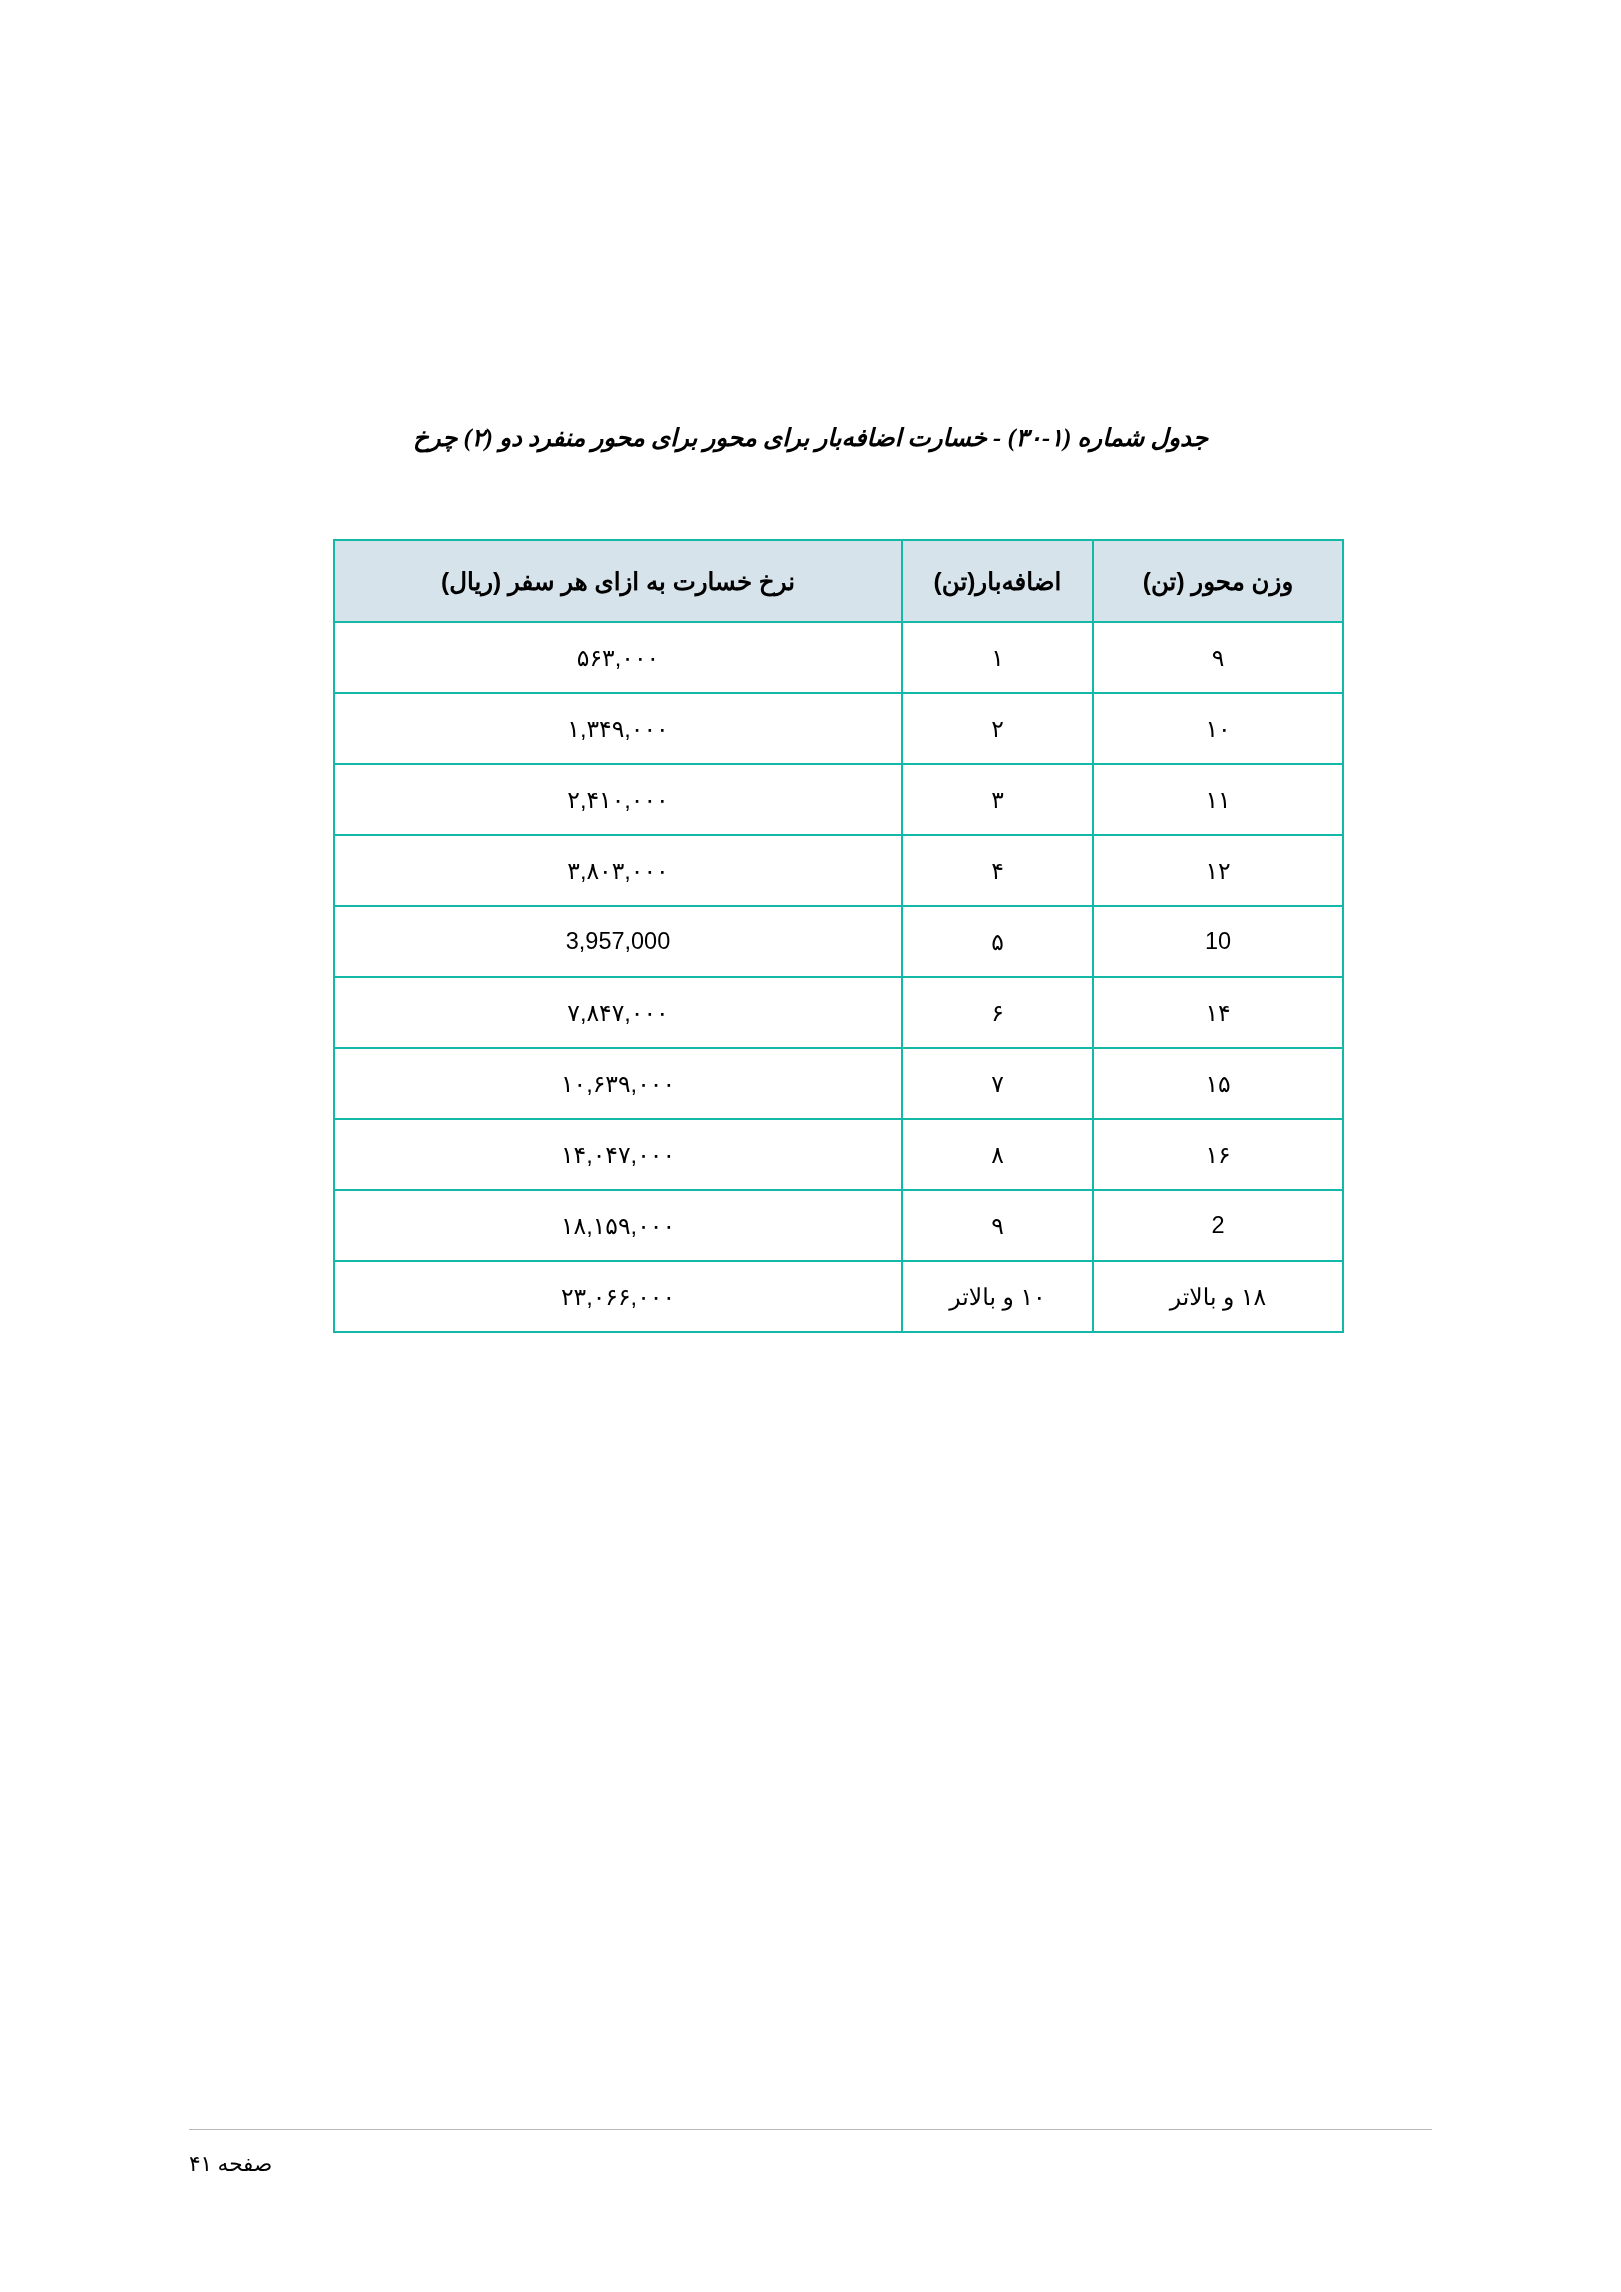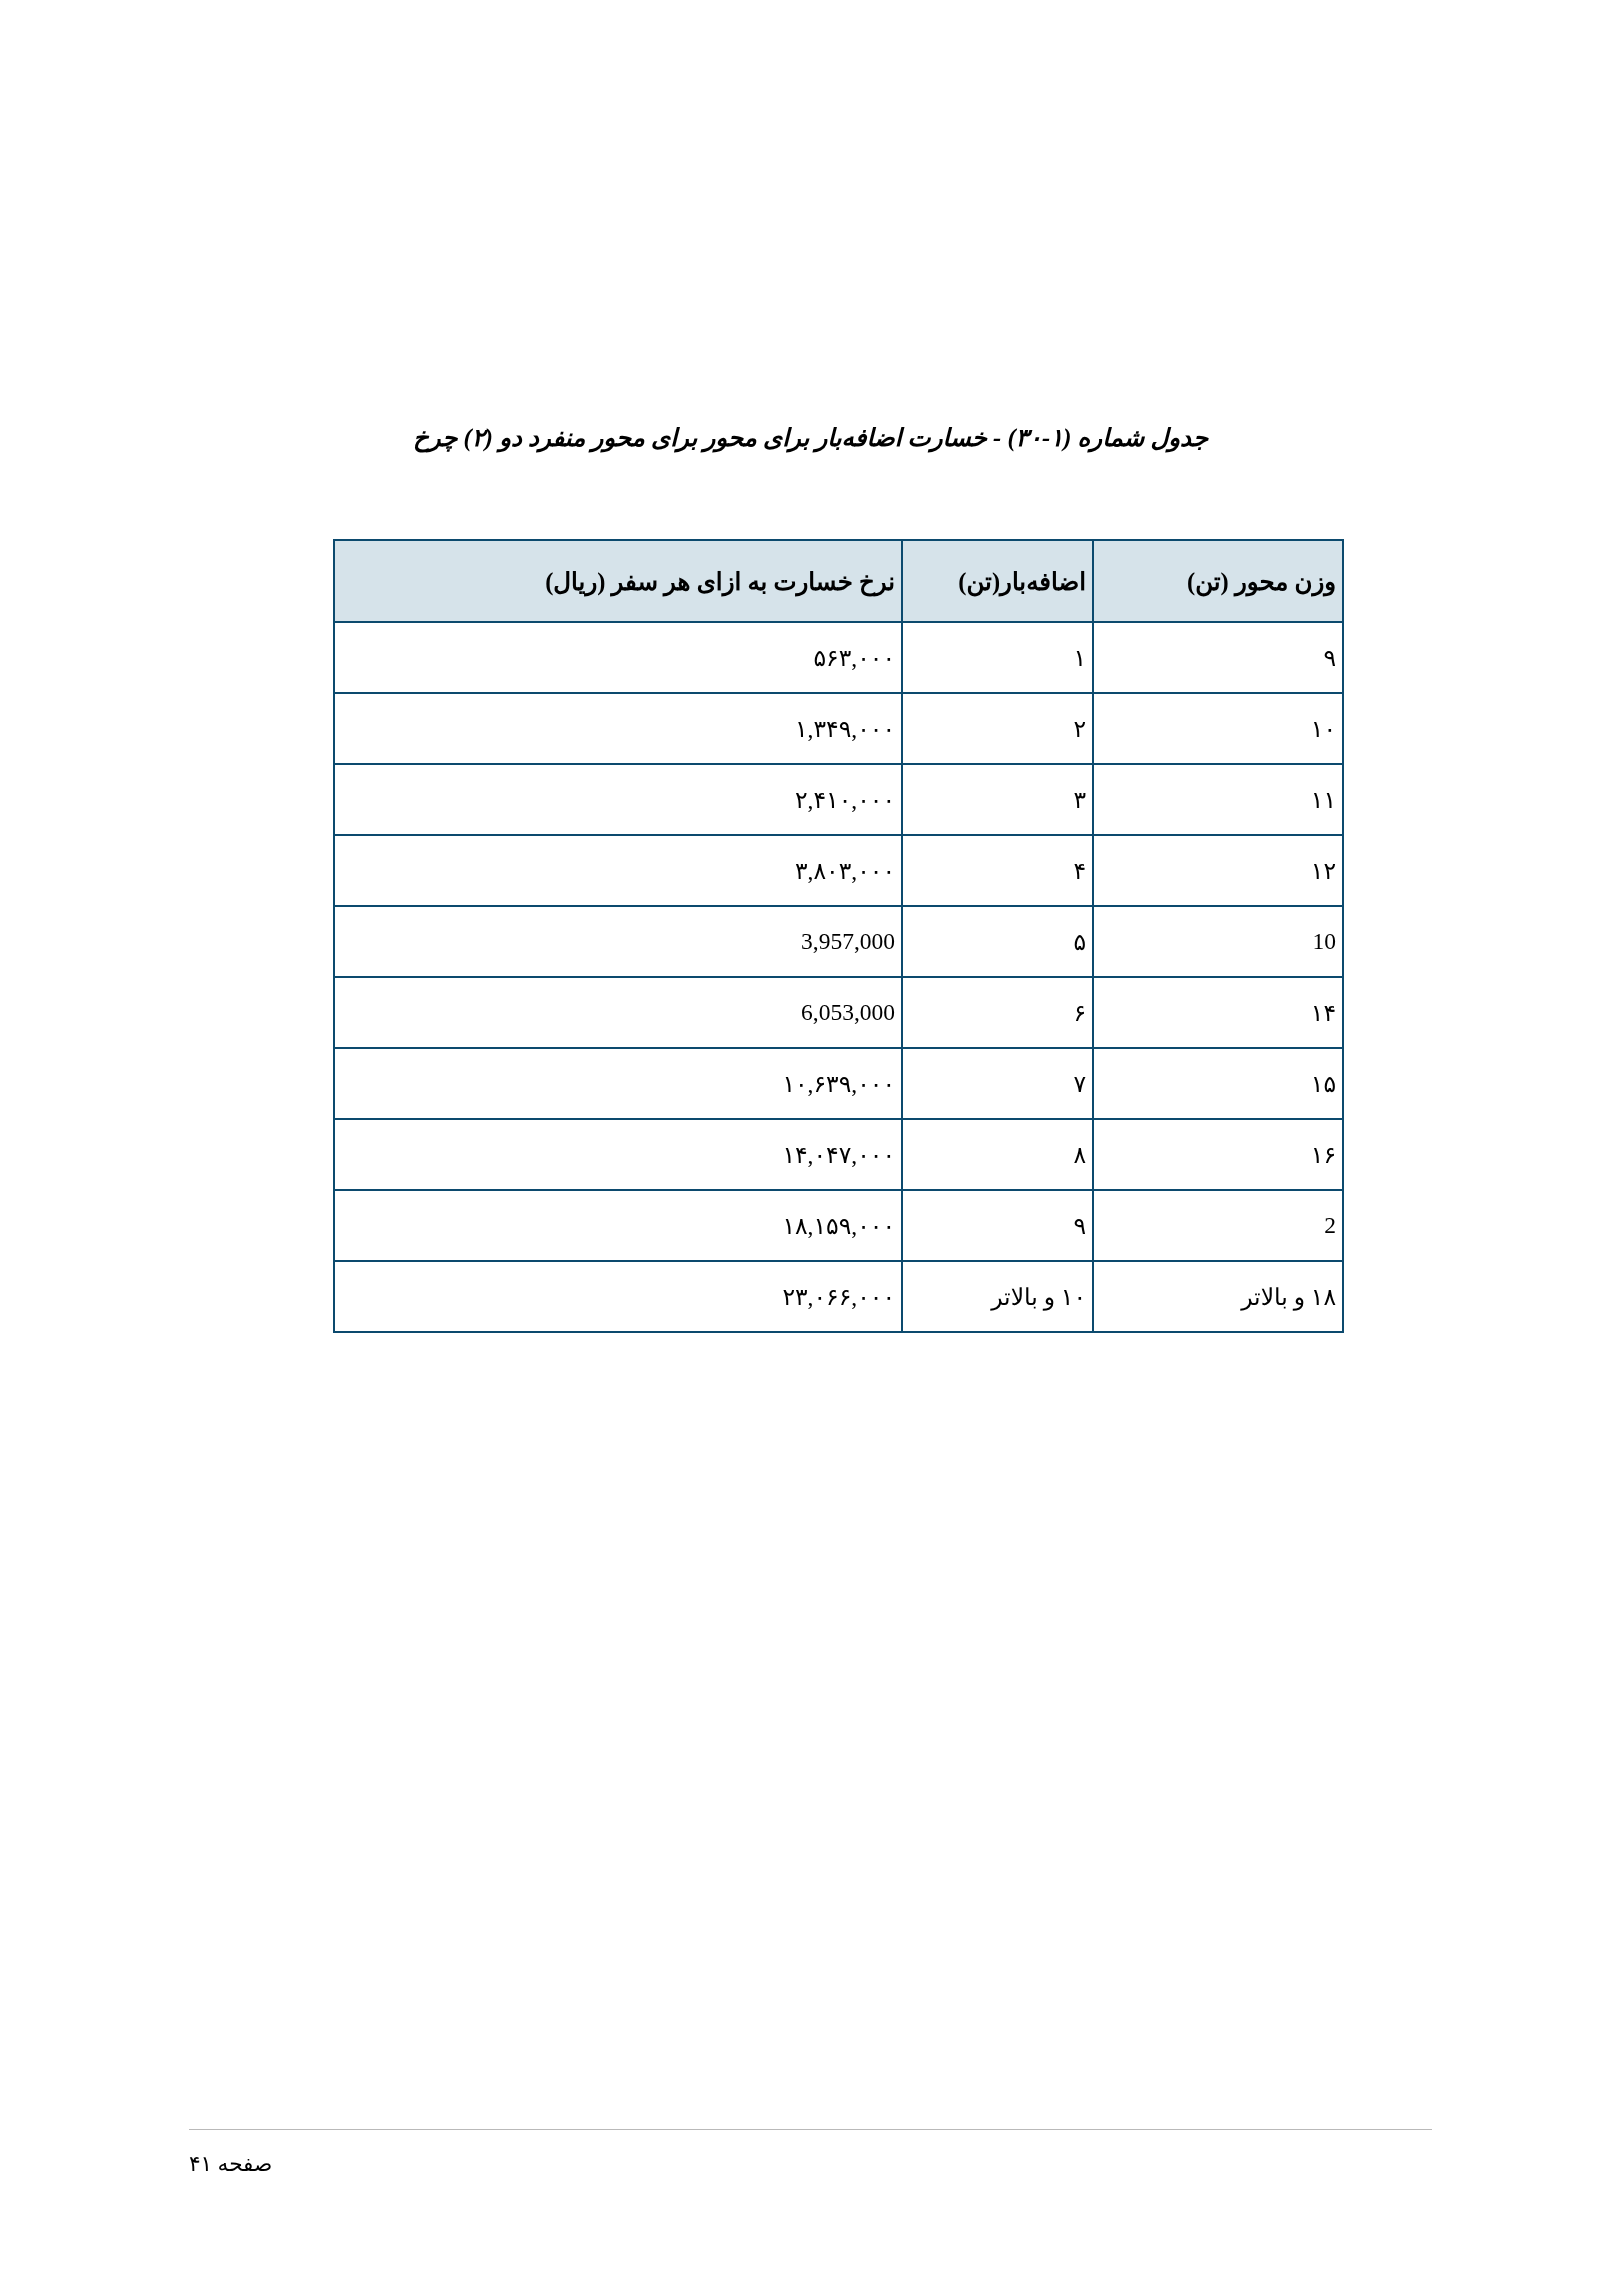--- a/index.html
+++ b/index.html
@@ -40,25 +40,25 @@
     right: 277px;
     width: 1010px;
   }
   table.data {
     border-collapse: collapse;
     width: 1010px;
     direction: rtl;
     table-layout: fixed;
   }
   table.data th, table.data td {
-    border: 2px solid #0c4a6e;
-    text-align: right;
+    border: 2px solid #14b8a6;
+    text-align: center;
     vertical-align: middle;
     font-size: 23.5px;
-    font-family: Liberation Serif, serif;
+    font-family: Liberation Sans, sans-serif;
     height: 71px;
     padding: 0 5.9px;
     box-sizing: border-box;
   }
   table.data thead th {
     background: #d6e3ea;
     font-weight: bold;
     font-size: 24.5px;
     height: 82px;
   }
@@ -132,21 +132,21 @@
           <td class="num">۳,۸۰۳,۰۰۰</td>
         </tr>
         <tr>
           <td class="num">10</td>
           <td class="num">۵</td>
           <td class="num">3,957,000</td>
         </tr>
         <tr>
           <td class="num">۱۴</td>
           <td class="num">۶</td>
-          <td class="num">6,053,000</td>
+          <td class="num">۷,۸۴۷,۰۰۰</td>
         </tr>
         <tr>
           <td class="num">۱۵</td>
           <td class="num">۷</td>
           <td class="num">۱۰,۶۳۹,۰۰۰</td>
         </tr>
         <tr>
           <td class="num">۱۶</td>
           <td class="num">۸</td>
           <td class="num">۱۴,۰۴۷,۰۰۰</td>

